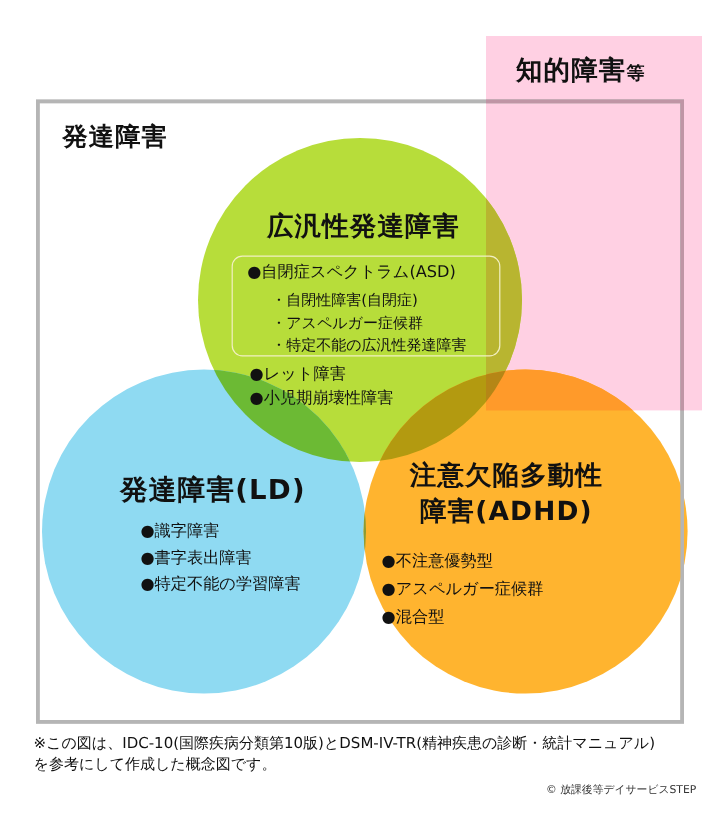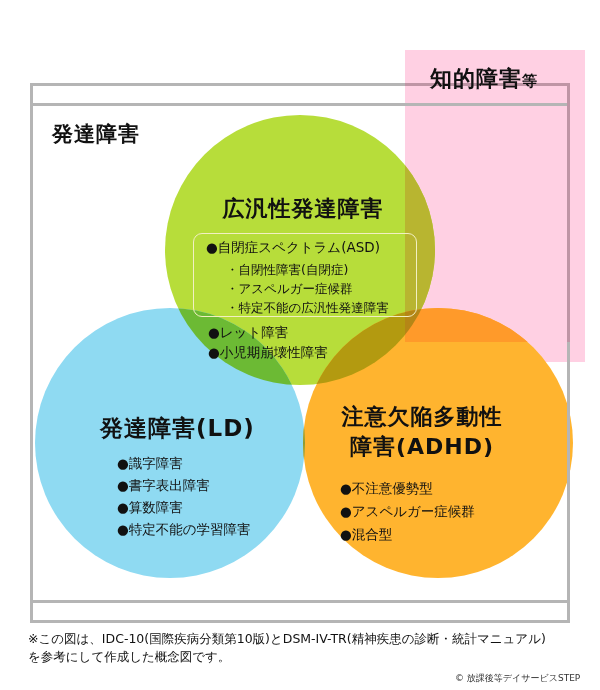--- a/index.html
+++ b/index.html
@@ -1,18 +1,18 @@
 <!DOCTYPE html>
 <html><head>
   <meta charset="utf-8">
   <style>
     html, body { margin: 0; padding: 0; background: #ffffff; }
     body { width: 600px; height: 690px; position: relative; overflow: hidden;
       font-family: "DejaVu Sans", "Liberation Sans", sans-serif; color: #111; }
-    .abs { position: absolute; margin-top: 20px; }
+    .abs { position: absolute; }
     .pink-box { left: 405px; top: 30px; width: 180px; height: 312px; background: #ffd0e3; }
     .frame { left: 30px; top: 83px; width: 534px; height: 514px; border: 3px solid #b5b5b5; }
     .pink-title { left: 430px; top: 44px; font-size: 22px; font-weight: bold; letter-spacing: 1px; }
     .pink-title .small { font-size: 15px; }
     .dev-title { left: 52px; top: 100px; font-size: 21px; font-weight: bold; letter-spacing: 1px; }
     svg.venn { position: absolute; left: 0; top: 0; }
     .circle-title { font-weight: bold; text-align: center; white-space: nowrap; }
     .green-title { left: 208px; top: 174px; width: 190px; font-size: 22px; letter-spacing: 1px; }
     .asd-box { left: 193px; top: 213px; width: 224px; height: 84px; border: 1.5px solid #f2efc2; border-radius: 9px; box-sizing: border-box; }
     .item { font-size: 13.5px; white-space: nowrap; line-height: 20px; }
@@ -91,29 +91,28 @@
 </div>
 <div class="abs" style="left:208px; top:302px;">
   <div class="item">●レット障害</div>
   <div class="item">●小児期崩壊性障害</div>
 </div>
 
 <div class="abs circle-title ld-title">発達障害(LD)</div>
 <div class="abs" style="left:117px; top:432px; line-height:22px;">
   <div class="item" style="line-height:22px;">●識字障害</div>
   <div class="item" style="line-height:22px;">●書字表出障害</div>
-  <div class="item" style="line-height:22px;">●算数障害</div>
   <div class="item" style="line-height:22px;">●特定不能の学習障害</div>
 </div>
 
 <div class="abs circle-title adhd-title">
   <div>注意欠陥多動性</div>
   <div>障害(ADHD)</div>
 </div>
-<div class="abs" style="left:340px; top:457px;">
+<div class="abs" style="left:318px; top:457px;">
   <div class="item" style="line-height:23px;">●不注意優勢型</div>
   <div class="item" style="line-height:23px;">●アスペルガー症候群</div>
   <div class="item" style="line-height:23px;">●混合型</div>
 </div>
 
 <div class="abs note">
   <div>※この図は、IDC-10(国際疾病分類第10版)とDSM-IV-TR(精神疾患の診断・統計マニュアル)</div>
   <div>を参考にして作成した概念図です。</div>
 </div>
 <div class="abs copyright">© 放課後等デイサービスSTEP</div>

